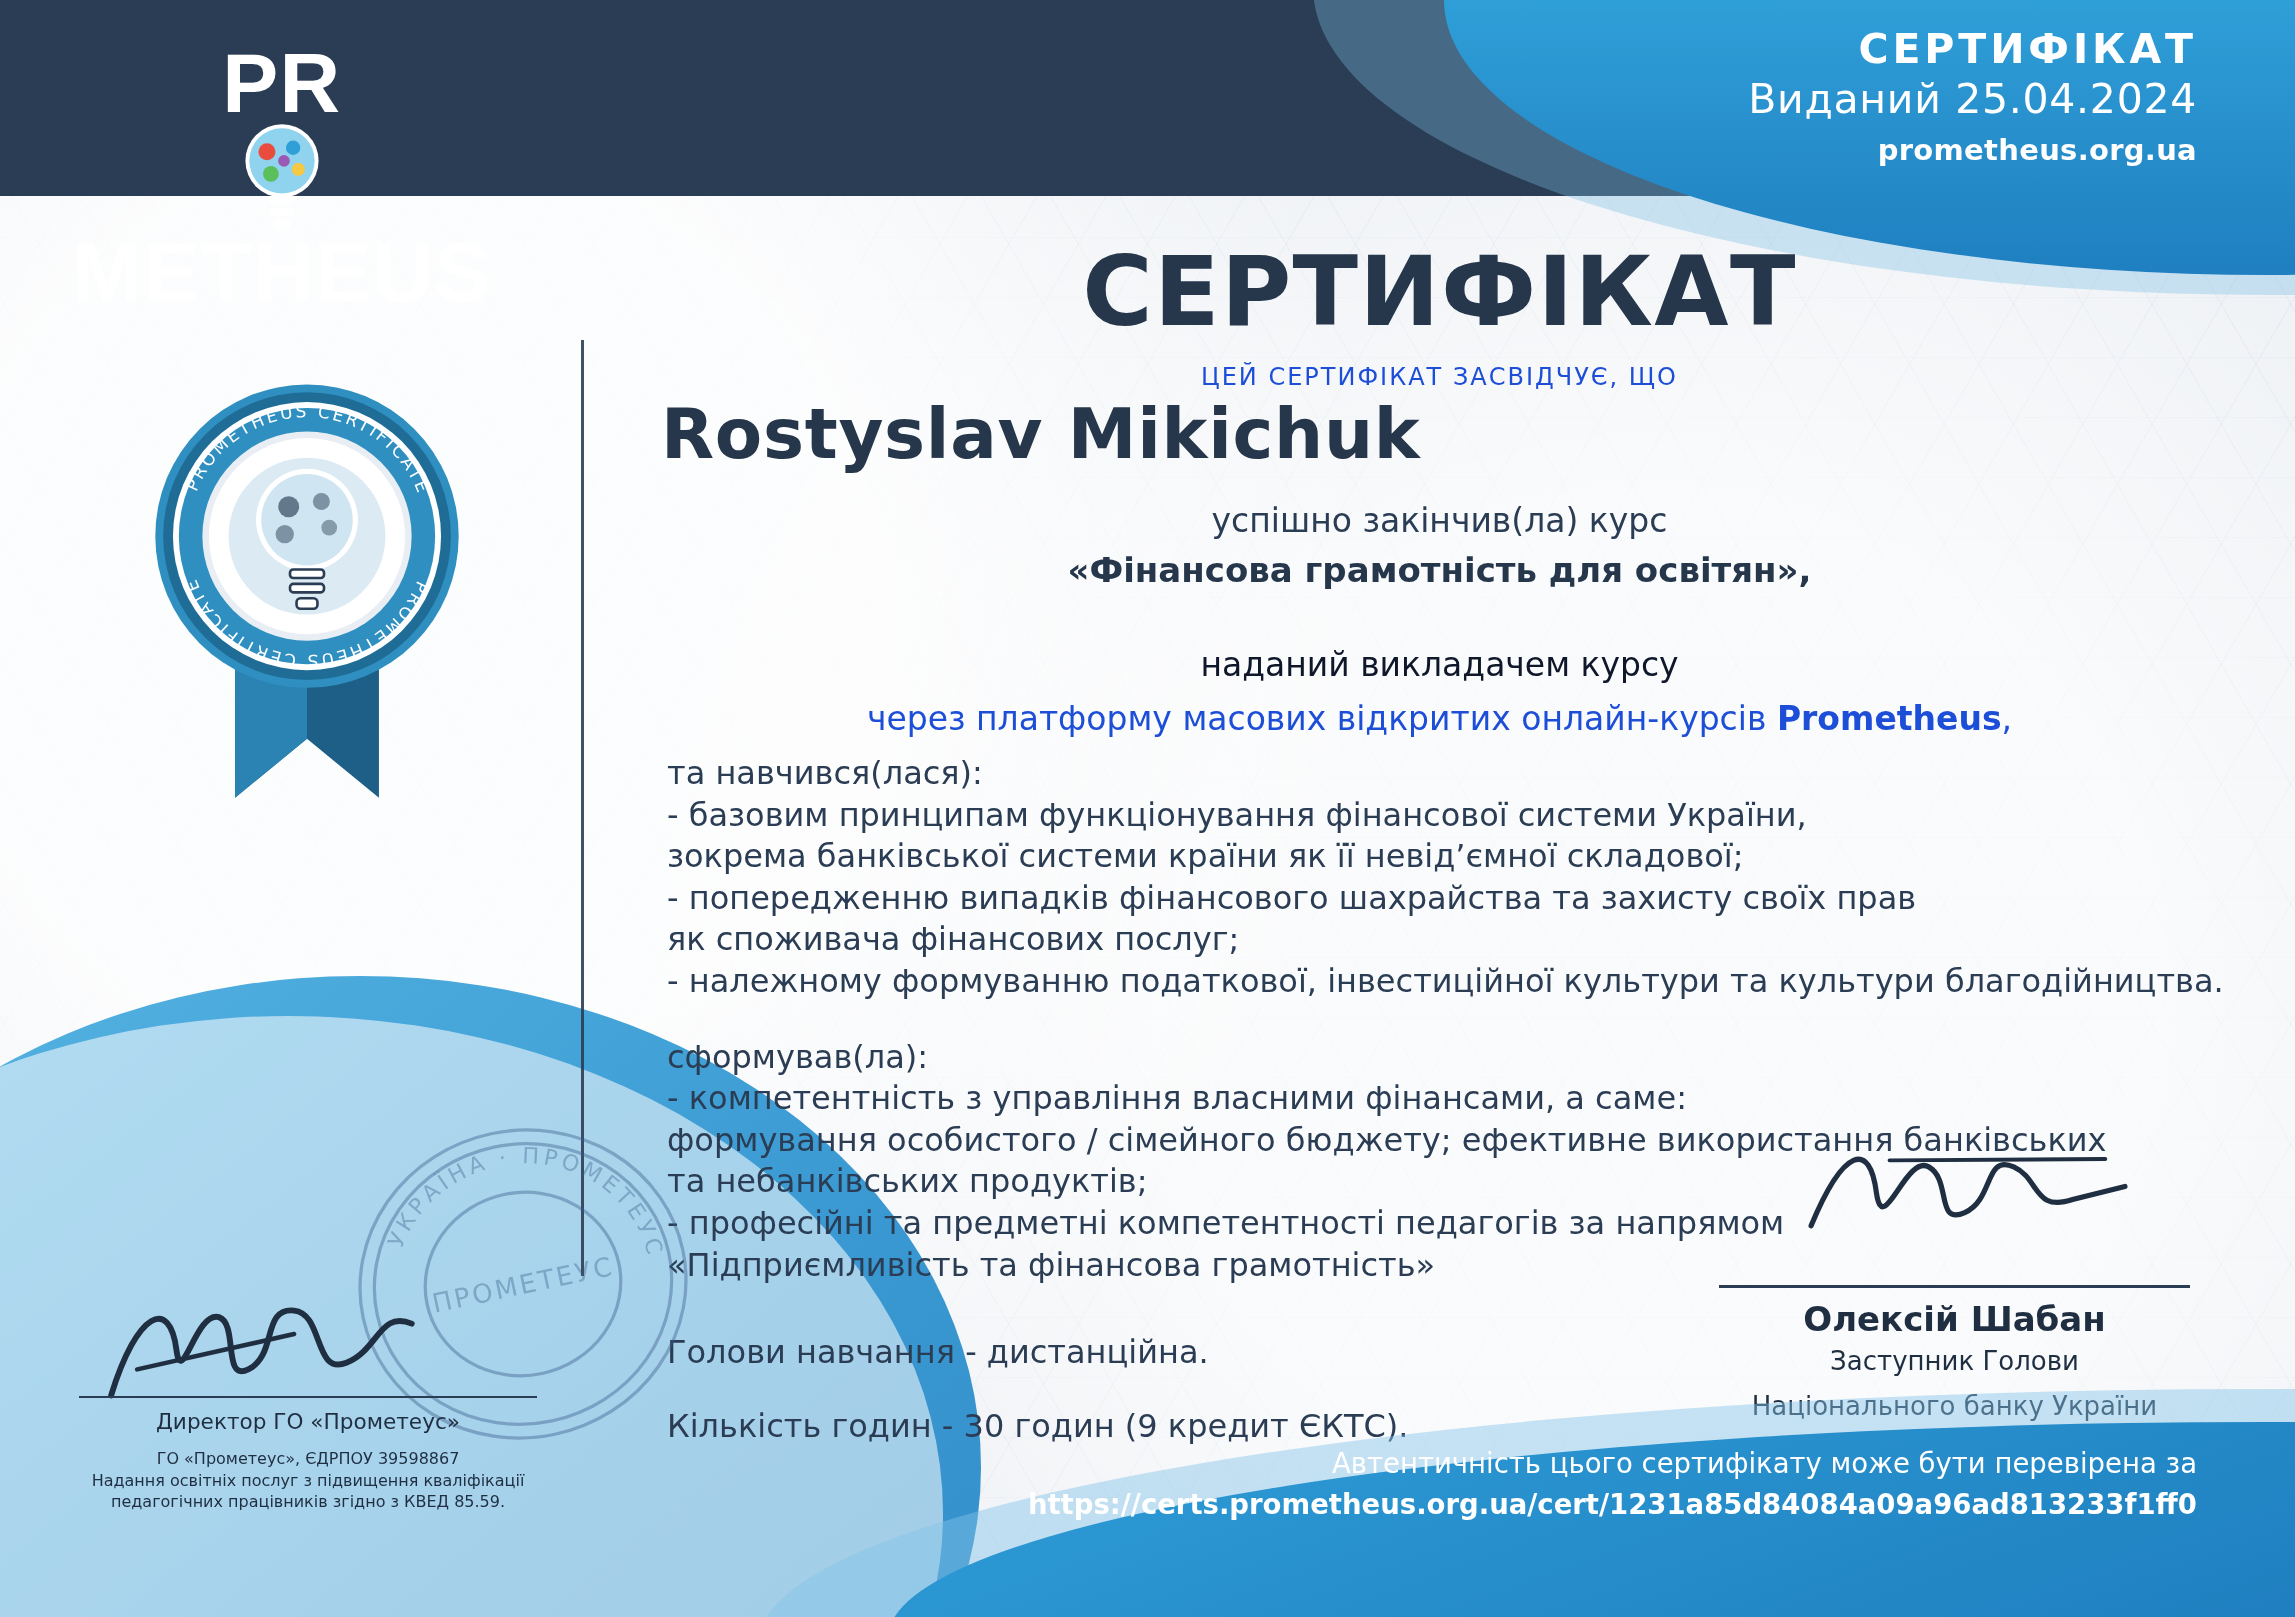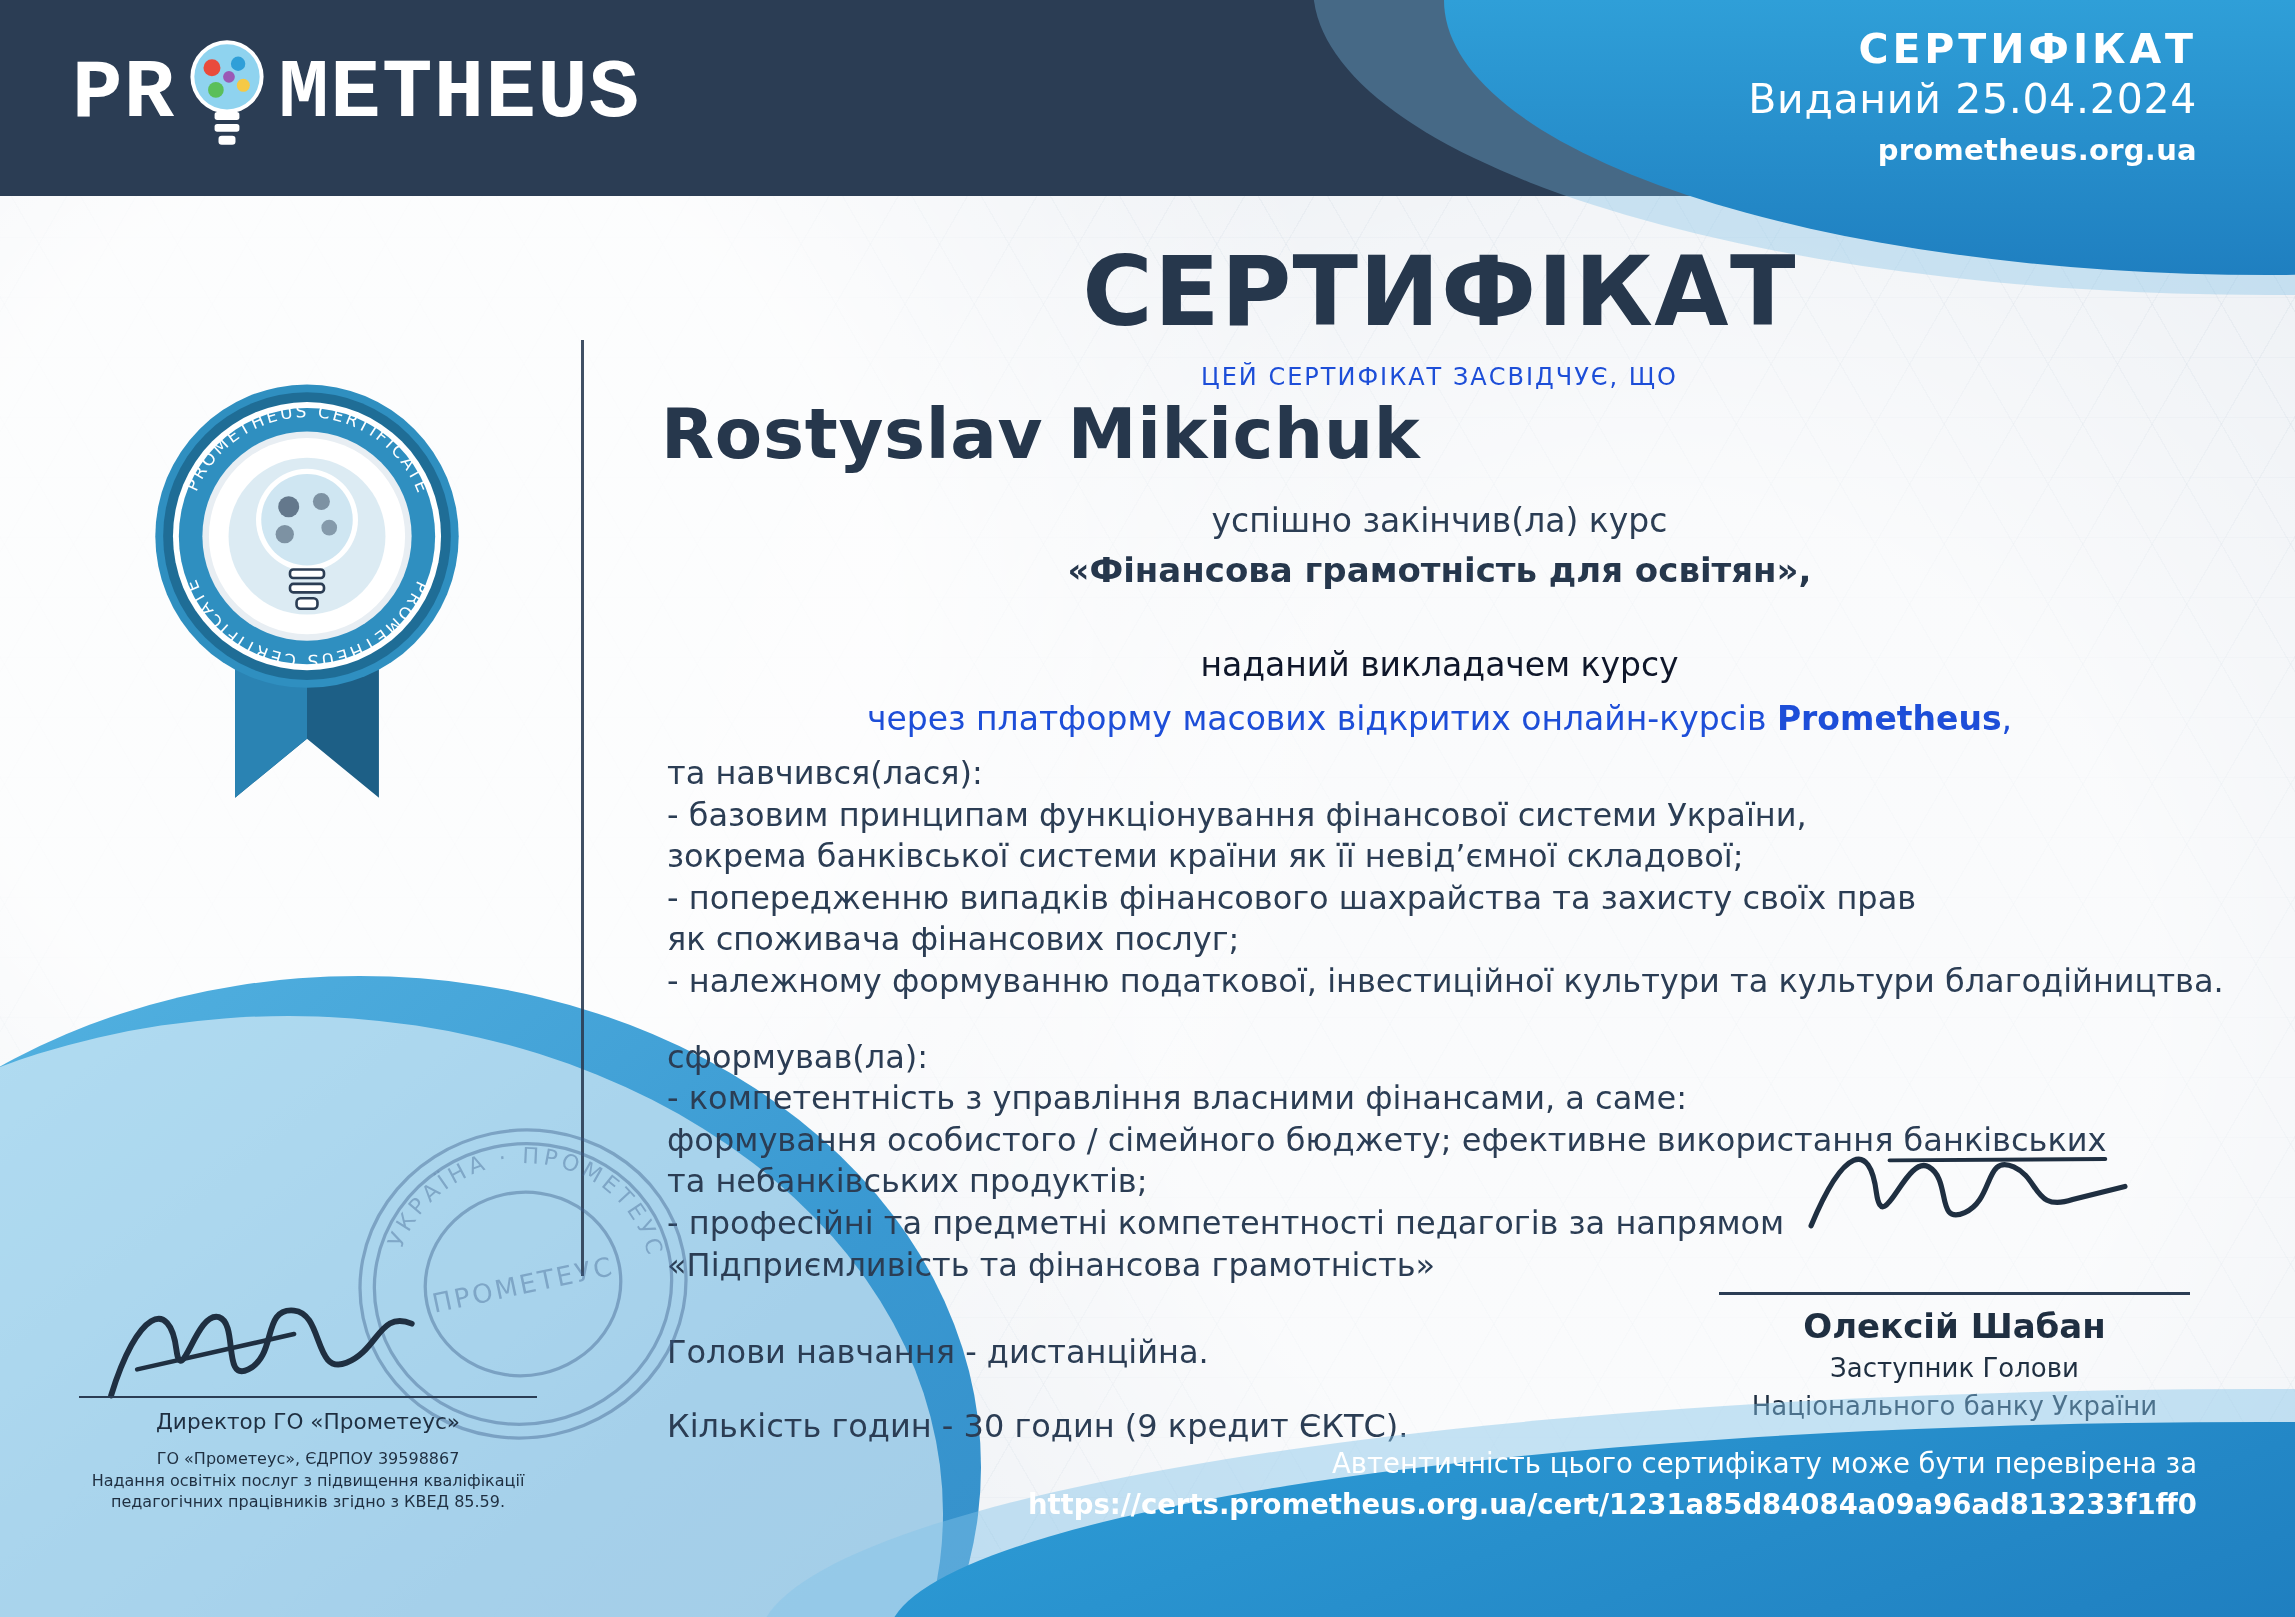--- a/index.html
+++ b/index.html
@@ -70,25 +70,26 @@
   }
 
   
   .logo {
     position: absolute;
     left: 72px;
     top: 41px;
     display: flex;
     align-items: center;
     color: #ffffff;
-    font-family: Liberation Mono, monospace;
+    font-family: Liberation Sans, sans-serif;
     font-weight: bold;
     font-size: 84px;
     letter-spacing: 1.3px;
     line-height: 1;
+    flex-direction: column;
   }
   .logo .bulb {
     position: relative;
     width: 98px;
     height: 105px;
     margin: 0 2.6px;
   }
   .logo .bulb svg { position: absolute; left: 0; top: -5.2px; }
 
   .header-right {
@@ -499,21 +500,21 @@
   <div class="sig-scribble-right">
     <svg width="340" height="131" viewBox="0 0 520 200">
       <path d="M20 160 C 70 40, 110 30, 120 110 C 130 180, 165 50, 200 70 C 235 90, 210 160, 255 140 C 300 120, 285 50, 330 70 C 370 88, 360 140, 420 120 L 500 100" fill="none" stroke="#1f2f41" stroke-width="8" stroke-linecap="round"></path>
       <path d="M140 60 L 470 58" fill="none" stroke="#1f2f41" stroke-width="6" stroke-linecap="round"></path>
     </svg>
   </div>
   <div class="sig-right">
     <div class="line"></div>
     <div class="name">Олексій Шабан</div>
     <div class="role">Заступник Голови</div>
-    <div class="role" style="margin-top:5px;">Національного банку України</div>
+    <div class="role" style="margin-top:12px;">Національного банку України</div>
   </div>
 
   <div class="br-band-light"></div>
   <div class="br-band"></div>
   <div class="verify">
     <div class="v1">Автентичність цього сертифікату може бути перевірена за</div>
     <div class="v2">https://certs.prometheus.org.ua/cert/1231a85d84084a09a96ad813233f1ff0</div>
   </div>
 
 </div>

